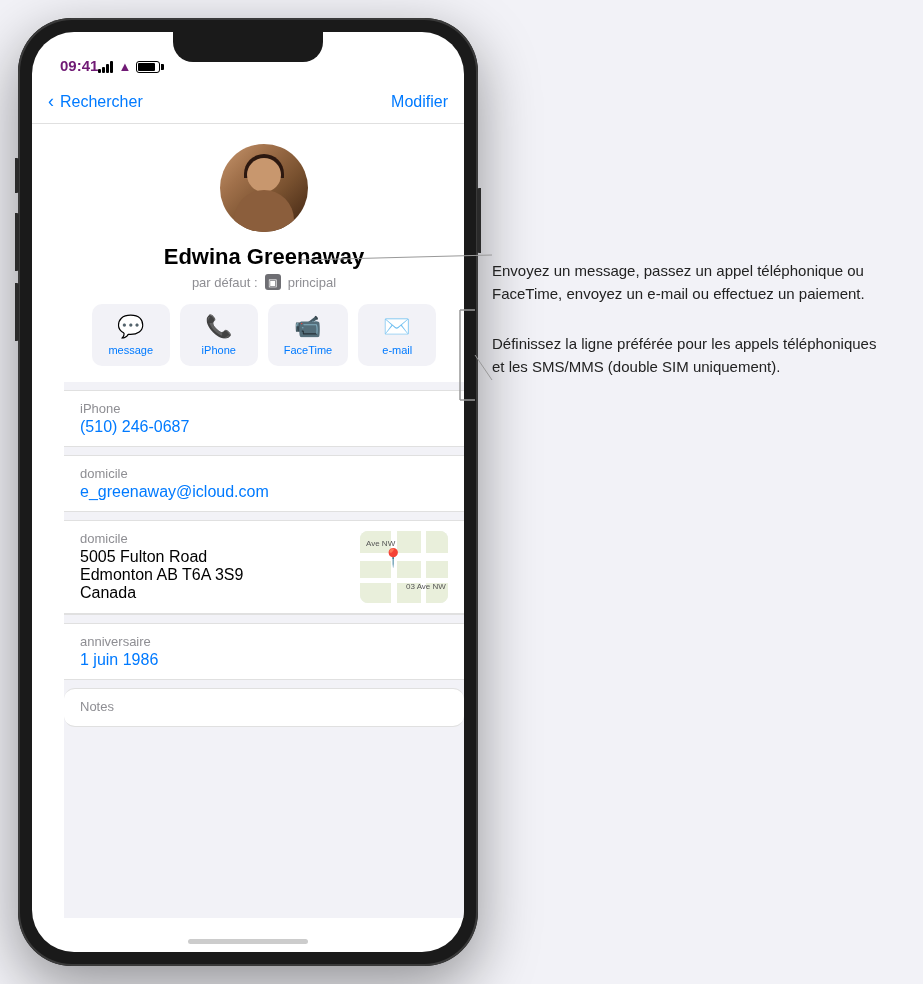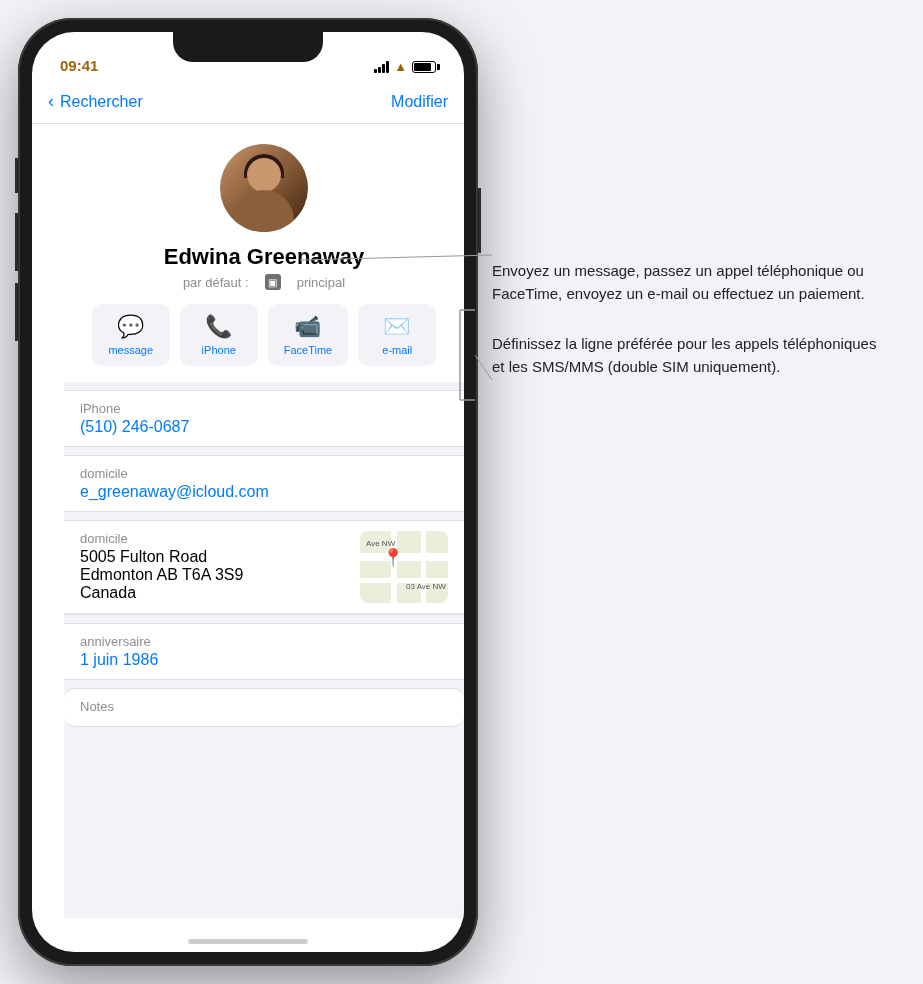--- a/index.html
+++ b/index.html
@@ -51,25 +51,25 @@
 
     
     .status-bar {
       position: absolute;
       top: 0;
       left: 0;
       right: 0;
       height: 48px;
       display: flex;
       align-items: flex-end;
-      justify-content: space-between;
+      justify-content: flex-start;
       padding: 0 28px 6px;
       font-size: 14px;
       font-weight: 600;
-      color: #a16207;
+      color: #701a75;
       z-index: 5;
     }
     .status-bar .time {
       font-size: 15px;
       font-weight: 700;
     }
     .status-icons {
       display: flex;
       align-items: center;
       gap: 5px;
@@ -210,21 +210,21 @@
     .contact-name {
       font-size: 22px;
       font-weight: 700;
       color: #000;
       text-align: center;
       margin-bottom: 4px;
     }
     .contact-default-line {
       display: flex;
       align-items: center;
-      gap: 16px;
+      gap: 7px;
       font-size: 13px;
       color: #8e8e93;
       margin-bottom: 14px;
     }
     .line-badge {
       width: 16px;
       height: 16px;
       background: #6e6e73;
       border-radius: 3px;
       display: inline-flex;

